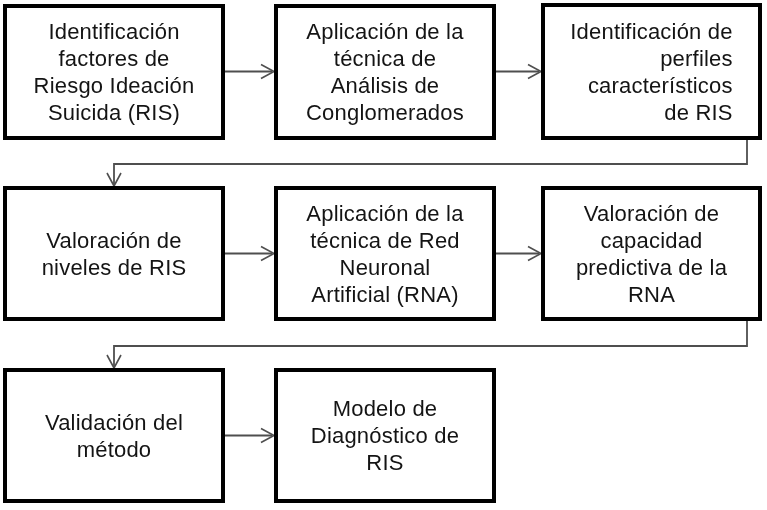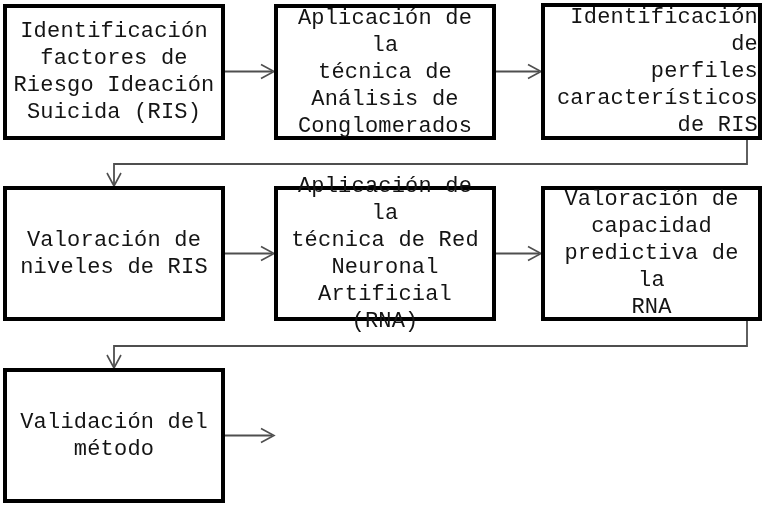--- a/index.html
+++ b/index.html
@@ -6,21 +6,21 @@
     margin: 0;
     padding: 0;
     background: #ffffff;
   }
   .canvas {
     position: relative;
     width: 767px;
     height: 510px;
     background: #ffffff;
     overflow: hidden;
-    font-family: Liberation Mono, monospace;
+    font-family: Liberation Sans, sans-serif;
   }
   .connector-layer {
     position: absolute;
     left: 0;
     top: 0;
     width: 767px;
     height: 510px;
   }
   .node {
     position: absolute;
@@ -119,14 +119,19 @@
   <div class="node n6">
     <span>Valoración de
 capacidad
 predictiva de la
 RNA</span>
   </div>
   <div class="node n7">
     <span>Validación del
 método</span>
   </div>
+  <div class="node n8">
+    <span>Modelo de
+Diagnóstico de
+RIS</span>
+  </div>
 
 </div>
 
 </body></html>

